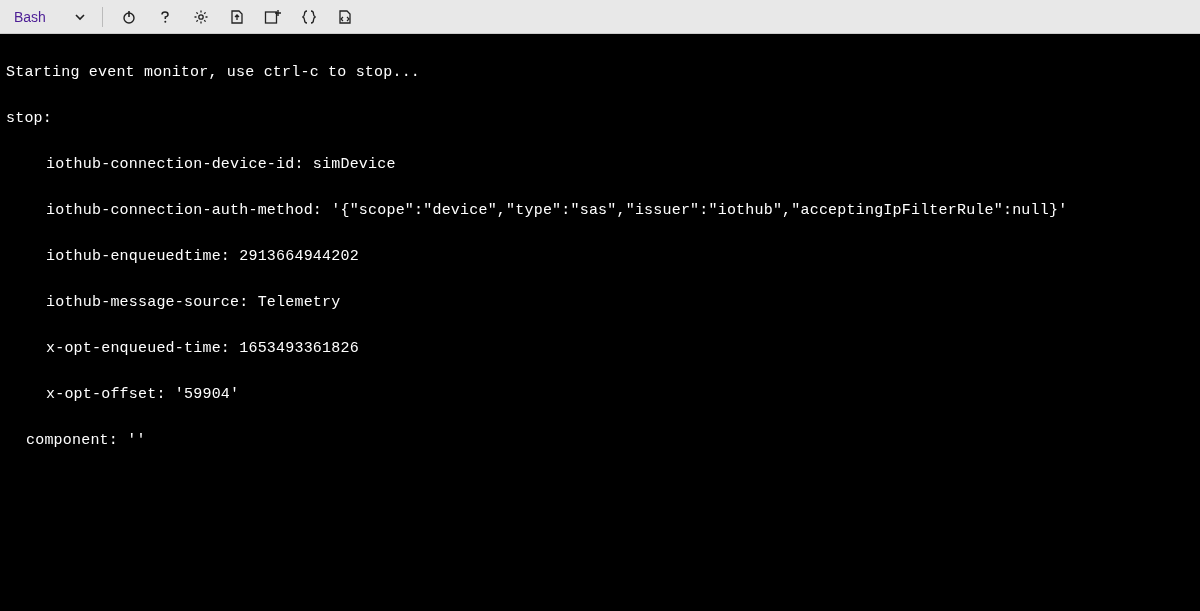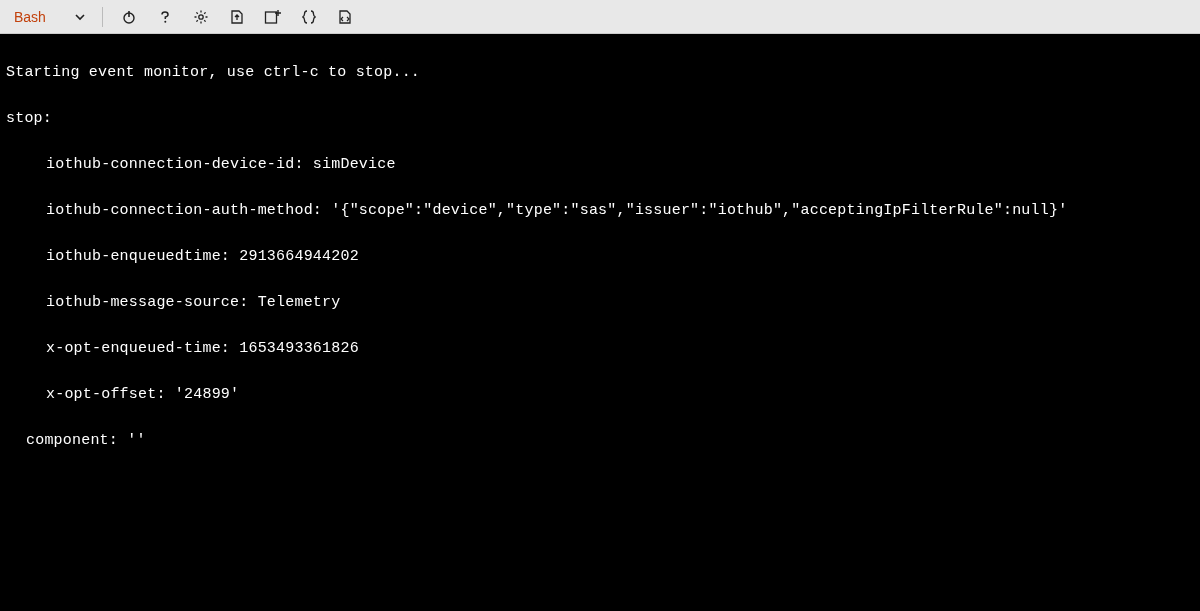--- a/index.html
+++ b/index.html
@@ -20,21 +20,21 @@
       border-bottom: 1px solid #ccc;
     }
     .shell-select {
       display: flex;
       align-items: center;
       gap: 28px;
       padding: 4px 6px;
       cursor: pointer;
       font-family: -apple-system, 'Segoe UI', sans-serif;
       font-size: 14px;
-      color: #c2410c;
+      color: #4c1d95;
     }
     .divider {
       width: 1px;
       height: 20px;
       background: #bbb;
       margin: 0 6px;
     }
     .icon-btn {
       width: 32px;
       height: 28px;
@@ -117,21 +117,21 @@
 </div>
 
 <div class="terminal">
 <span class="line">Starting event monitor, use ctrl-c to stop...</span>
 <span class="line">stop:</span>
 <span class="line indent-2">iothub-connection-device-id: simDevice</span>
 <span class="line indent-2">iothub-connection-auth-method: '{"scope":"device","type":"sas","issuer":"iothub","acceptingIpFilterRule":null}'</span>
 <span class="line indent-2">iothub-enqueuedtime: 2913664944202</span>
 <span class="line indent-2">iothub-message-source: Telemetry</span>
 <span class="line indent-2">x-opt-enqueued-time: 1653493361826</span>
-<span class="line indent-2">x-opt-offset: '24899'</span>
+<span class="line indent-2">x-opt-offset: '59904'</span>
 <span class="line indent-1">component: ''</span>
 
 
 
 
 
 
 
 
 

